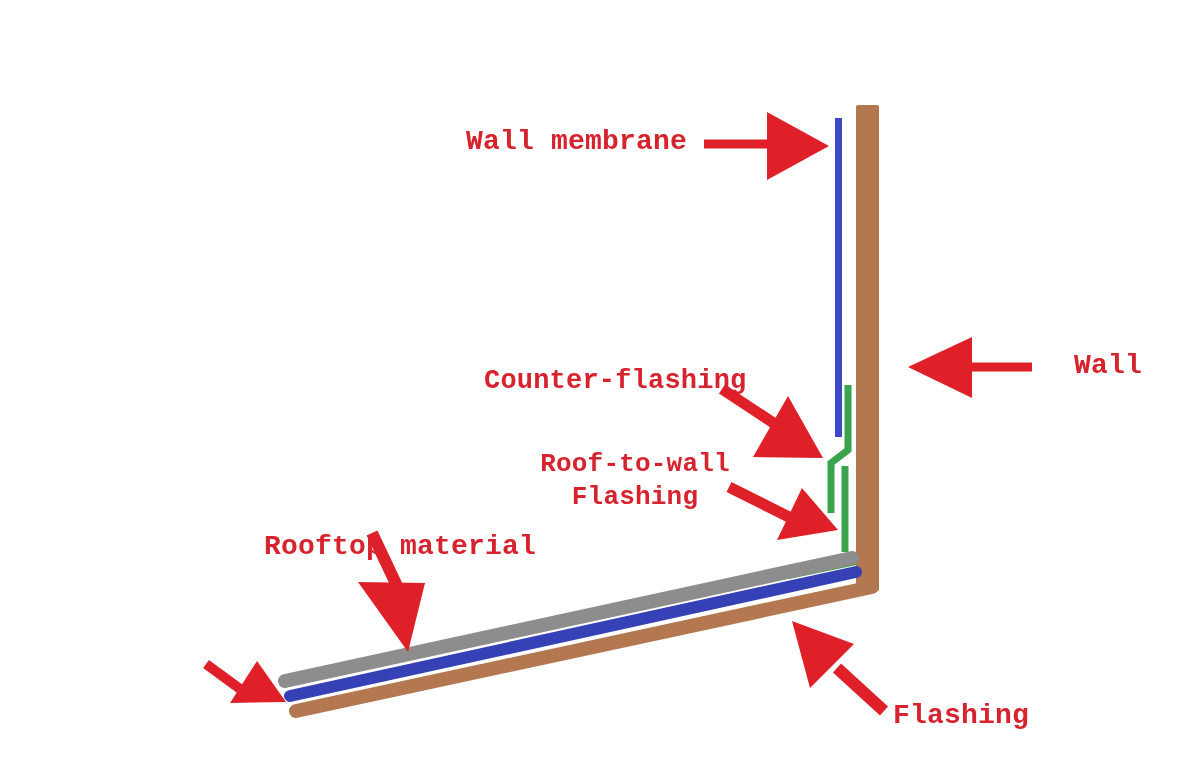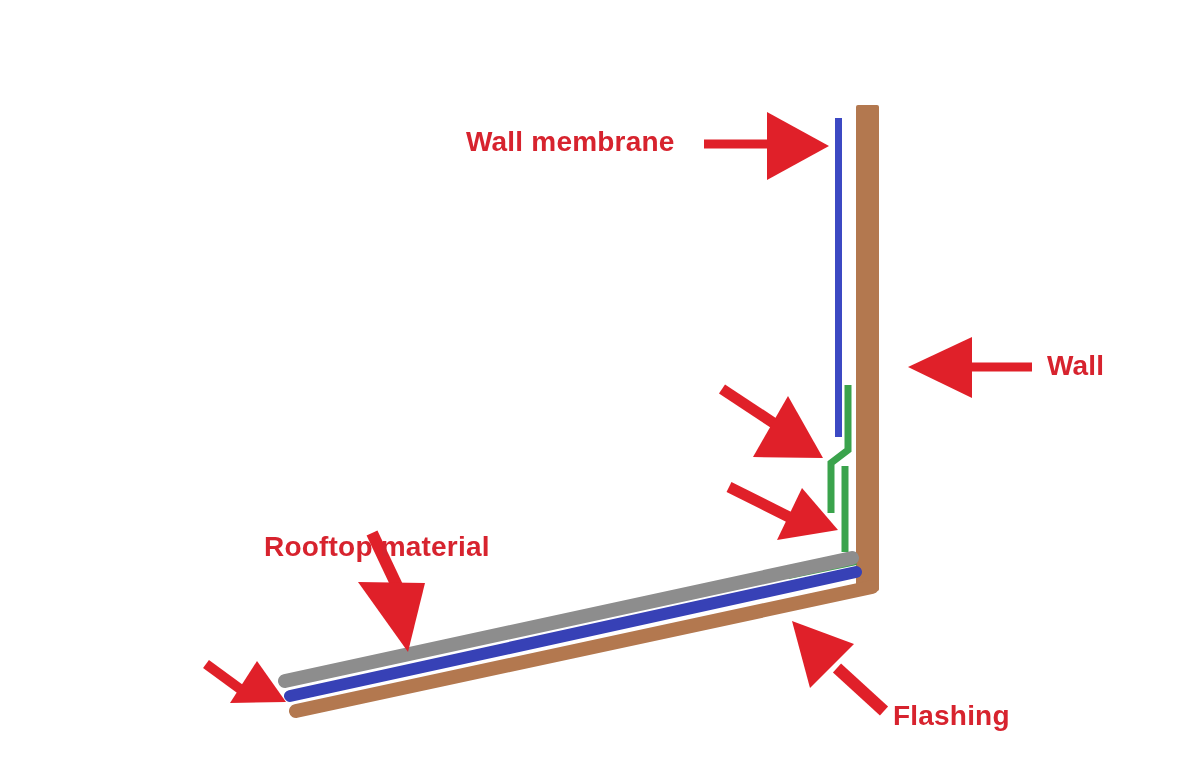--- a/index.html
+++ b/index.html
@@ -6,21 +6,21 @@
     margin: 0;
     padding: 0;
     background: #ffffff;
   }
   .stage {
     position: relative;
     width: 1186px;
     height: 776px;
     background: var(--page-bg, #ffffff);
     overflow: hidden;
-    font-family: Liberation Sans, sans-serif;
+    font-family: Liberation Mono, monospace;
   }
   svg.draw {
     position: absolute;
     left: 0;
     top: 0;
     width: 1198px;
     height: 776px;
   }
   
   .wall-fill        { fill: var(--wall-brown, #b3784f); }
@@ -103,22 +103,27 @@
     </g>
 
     <g>
       <line class="arrow-stroke" x1="837" y1="668" x2="884" y2="711" stroke-width="12"></line>
       <polygon class="arrow-fill" points="792,621 854,644 810,688"></polygon>
     </g>
   </svg>
 
   <div class="lbl" style="left:466px; top:127px;">Wall membrane</div>
 
-  <div class="lbl" style="left:1047px; top:351px;">Wall</div>
+  <div class="lbl" style="left:1074px; top:351px;">Wall</div>
 
+  <div class="lbl" style="left:484px; top:366px; font-size:27px;">Counter-flashing</div>
 
+  <div class="lbl two-line" style="left:540px; top:448px;">
+    <div>Roof-to-wall</div>
+    <div>Flashing</div>
+  </div>
 
   <div class="lbl" style="left:264px; top:491px;margin-top:41px;">Rooftop material</div>
 
 
   <div class="lbl" style="left:893px; top:701px;">Flashing</div>
 
 </div>
 
 </body></html>

